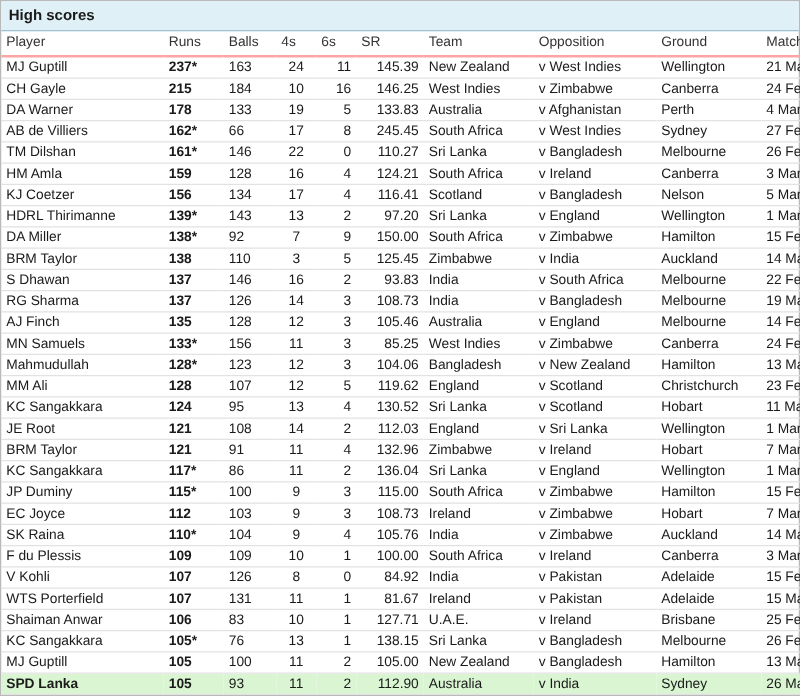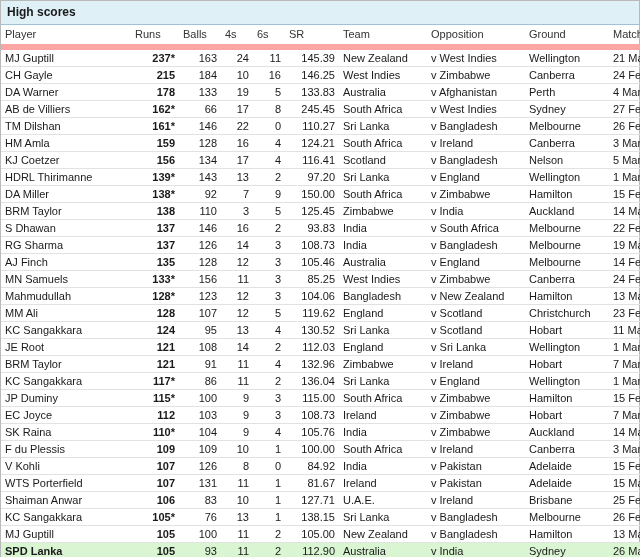--- a/index.html
+++ b/index.html
@@ -29,37 +29,37 @@
   table.scores {
     width: 100%;
     border-collapse: collapse;
     table-layout: fixed;
   }
   table.scores th {
     text-align: left;
     font-weight: normal;
     color: #333333;
     padding: 3px 4px 4px 4px;
-    border-bottom: 6px solid #fca5a5;
+    border-bottom: 2px solid #fca5a5;
     font-size: 11px;
     white-space: nowrap;
   }
   table.scores td {
     padding: 2px 4px;
     border-bottom: 1px solid #e2e2e2;
     font-size: 11px;
     white-space: nowrap;
     overflow: hidden;
     text-overflow: clip;
   }
   
   .c-player { width: 122px; }
-  .c-runs   { width: 40px;  text-align: right; }
-  .c-balls  { width: 34px;  text-align: right; }
-  .c-4s     { width: 24px;  text-align: right; }
+  .c-runs   { width: 40px;  text-align: left; }
+  .c-balls  { width: 34px;  }
+  .c-4s     { width: 24px;  text-align: center; }
   .c-6s     { width: 24px;  text-align: right; margin-top: 24px; }
   .c-sr     { width: 46px;  text-align: right; }
   .c-team   { width: 80px;  }
   .c-opp    { width: 90px;  }
   .c-ground { width: 76px;  }
   .c-date   { width: 76px;  }
 
   th.c-runs, th.c-balls, th.c-4s, th.c-6s, th.c-sr { text-align: right; }
 
   td.c-runs { font-weight: bold; }

